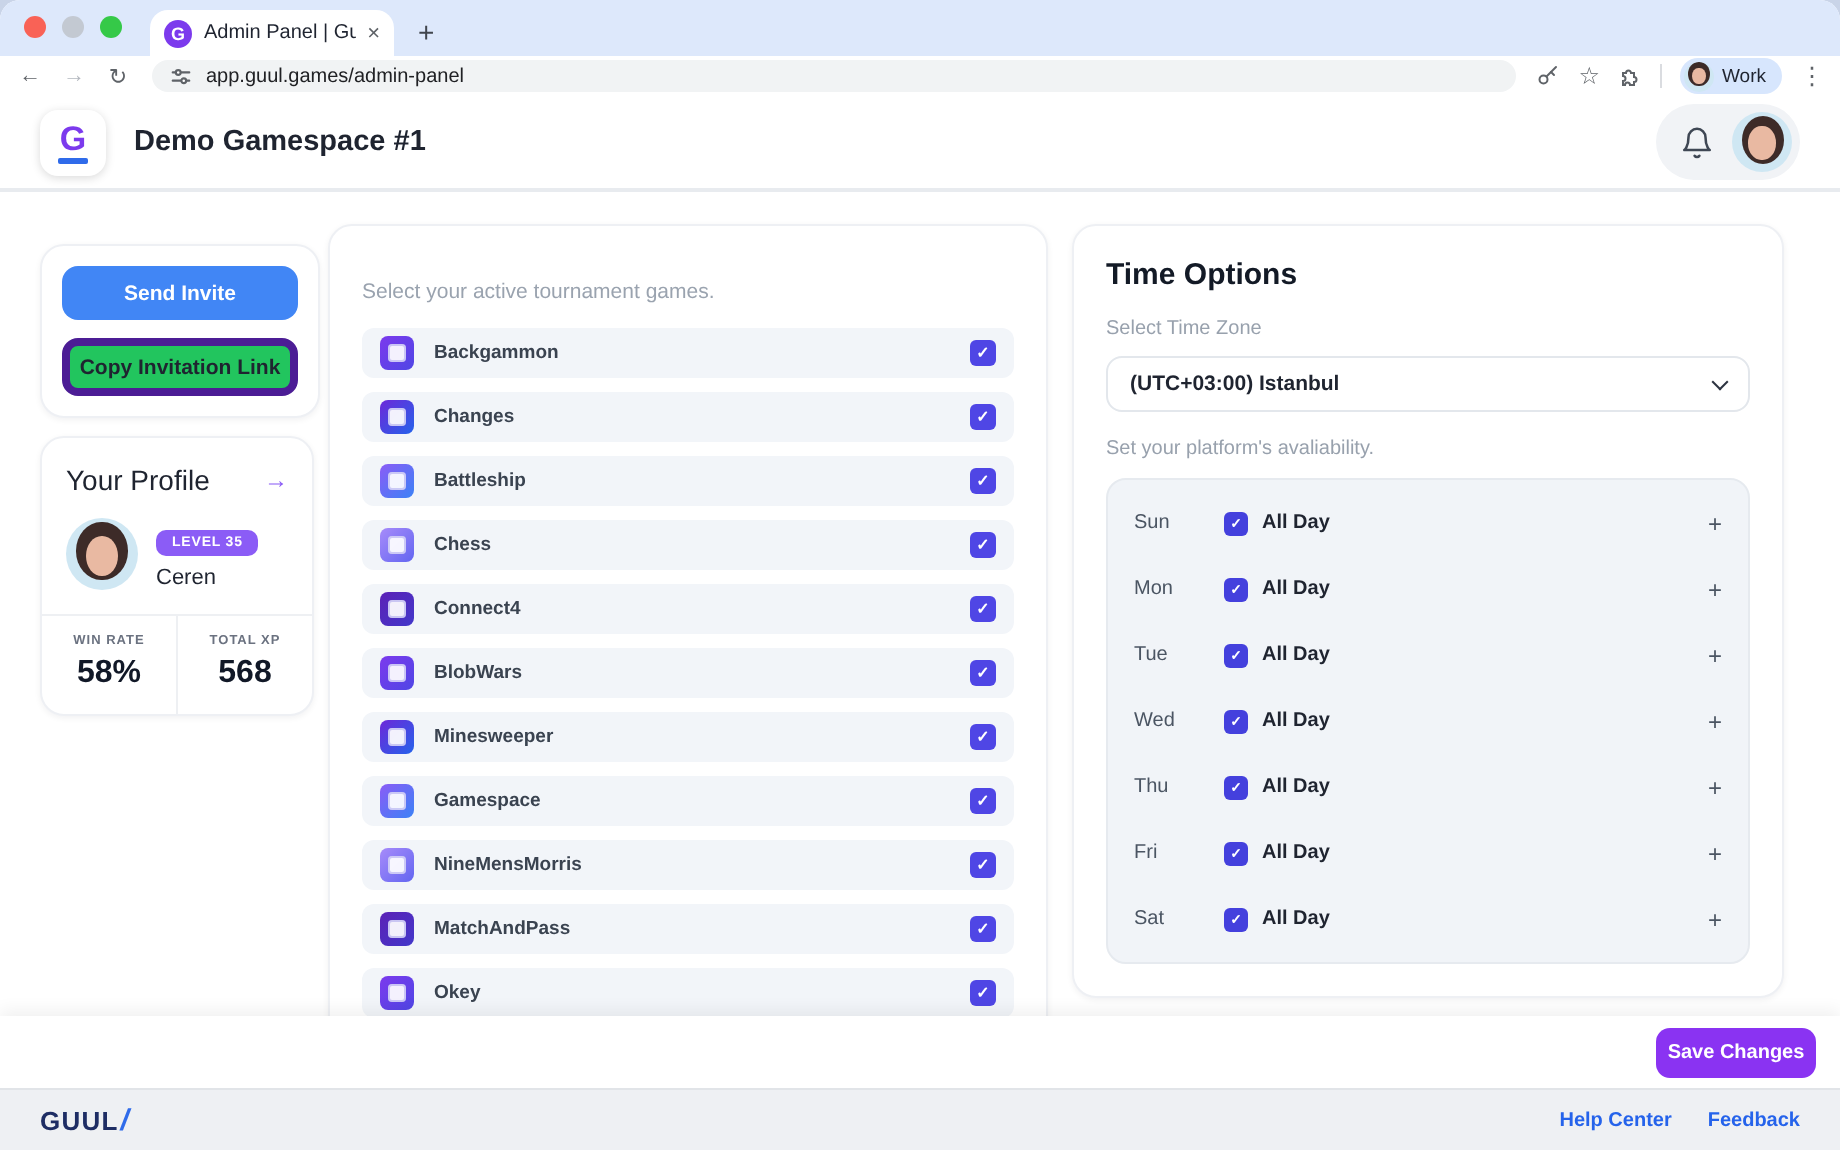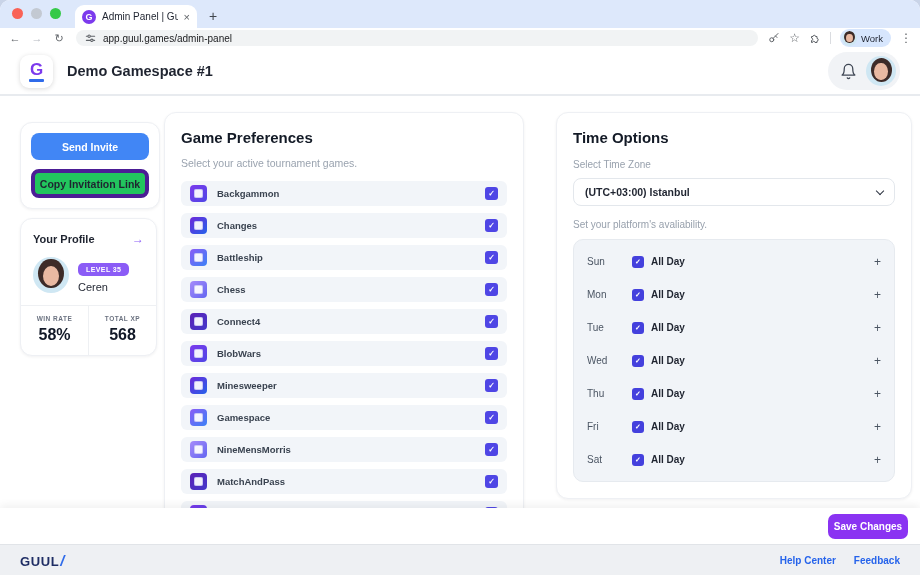--- a/index.html
+++ b/index.html
@@ -50,21 +50,21 @@
   
   .card{position:absolute;background:#fff;border:1px solid #eef0f4;border-radius:12px;box-shadow:0 1px 3px rgba(16,24,40,.06);}
 
   .side-card1{left:20px;top:122px;width:140px;padding:10px;display:flex;flex-direction:column;gap:9px;}
   .btn{border-radius:8px;display:flex;align-items:center;justify-content:center;font-size:10.5px;font-weight:700;cursor:pointer;}
   .btn-primary{height:27px;background:#4186f5;color:#fff;}
   .btn-secondary{height:29px;background:#22c55e;border:4px solid #4c1d95;color:#1f2430;}
 
   .side-card2{left:20px;top:218px;width:137px;}
   .profile-head{display:flex;justify-content:space-between;align-items:center;padding:13px 12px 9px;}
-  .profile-title{font-size:11px;font-weight:700;color:#1f2430;}
+  .profile-title{font-size:14px;font-weight:400;color:#1f2430;}
   .profile-arrow{font-size:12px;color:#8b5cf6;}
   .profile-body{display:flex;align-items:center;gap:9px;padding:2px 12px 12px;}
   .badge{display:inline-block;background:#8b5cf6;color:#fff;font-size:7px;font-weight:700;padding:3px 8px;border-radius:5px;letter-spacing:.4px;}
   .pname{font-size:11px;color:#1f2430;margin-top:5px;}
   .stats{display:flex;border-top:1px solid #eef0f3;}
   .stat{flex:1;text-align:center;padding:9px 0 11px;}
   .stat+.stat{border-left:1px solid #eef0f3;}
   .stat-label{font-size:6.5px;font-weight:700;color:#6b7280;letter-spacing:.5px;}
   .stat-value{font-size:16px;font-weight:800;color:#111827;margin-top:4px;}
 
@@ -78,21 +78,21 @@
   .game-icon::after{content:"";position:absolute;inset:4px;background:rgba(255,255,255,.93);border-radius:2px;
                     box-shadow:inset 0 0 0 1px rgba(80,70,220,.25);}
   .gi0{background:linear-gradient(135deg,#7c3aed,#4f46e5);} .gi1{background:linear-gradient(135deg,#6d28d9,#2563eb);}
   .gi2{background:linear-gradient(135deg,#8b5cf6,#3b82f6);} .gi3{background:linear-gradient(135deg,#a78bfa,#6366f1);}
   .gi4{background:linear-gradient(135deg,#5b21b6,#4338ca);}
   .game-name{font-size:9.5px;font-weight:700;color:#3a4350;}
   .checkbox{width:13px;height:13px;border-radius:3px;background:#4f46e5;color:#fff;font-size:8px;font-weight:700;
             display:flex;align-items:center;justify-content:center;flex:none;cursor:pointer;}
   .game-row .checkbox{margin-left:auto;}
 
-  .time-card{left:556px;top:112px;width:356px;padding:16px;}
+  .time-card{left:536px;top:112px;width:356px;padding:16px;}
   .field-label{font-size:10px;color:#98a1ad;margin-top:13px;}
   .tz-select{margin-top:8px;height:28px;border:1px solid #e3e7ec;border-radius:8px;display:flex;align-items:center;
              padding:0 11px;font-size:10.5px;font-weight:700;color:#1f2430;cursor:pointer;}
   .chev{margin-left:auto;width:6px;height:6px;border-right:1.7px solid #2c3340;border-bottom:1.7px solid #2c3340;
         transform:rotate(45deg);margin-top:-3px;}
   .day-box{margin-top:9px;background:#f1f4f8;border:1px solid #e6eaef;border-radius:10px;padding:5px 13px;}
   .day-row{display:flex;align-items:center;height:33px;}
   .day-label{width:45px;font-size:10px;color:#4b5563;}
   .day-row .checkbox{width:12px;height:12px;font-size:7px;background:#4440dd;}
   .allday{font-size:10px;font-weight:600;color:#1f2430;margin-left:7px;}
@@ -201,21 +201,20 @@
         <div class="stat-value">58%</div>
       </div>
       <div class="stat">
         <div class="stat-label">TOTAL XP</div>
         <div class="stat-value">568</div>
       </div>
     </div>
   </div>
 
   <div class="card games-card">
-    <div class="card-title">Game Preferences</div>
     <div class="card-sub">Select your active tournament games.</div>
     <div class="game-list">
         <div class="game-row">
           <span class="game-icon gi0"></span>
           <span class="game-name">Backgammon</span>
           <span class="checkbox">✓</span>
         </div>
         <div class="game-row">
           <span class="game-icon gi1"></span>
           <span class="game-name">Changes</span>

